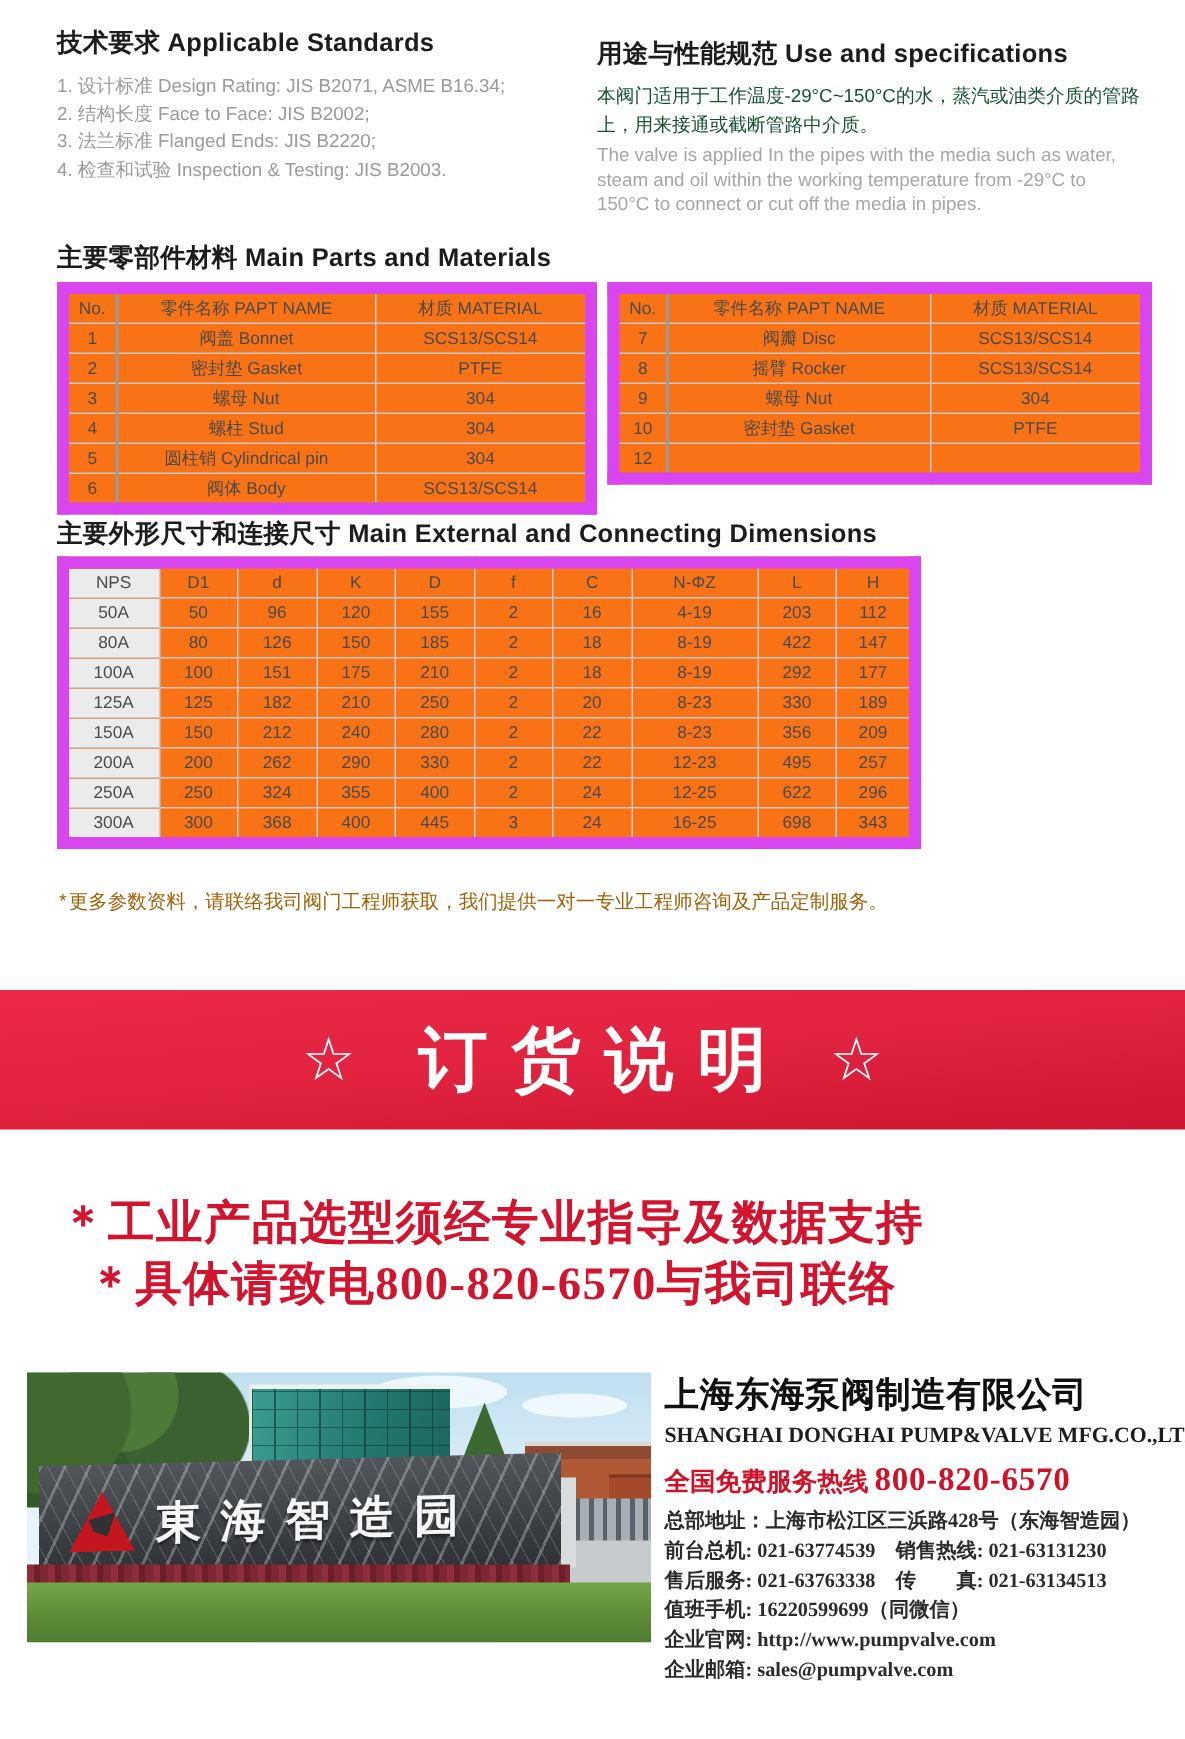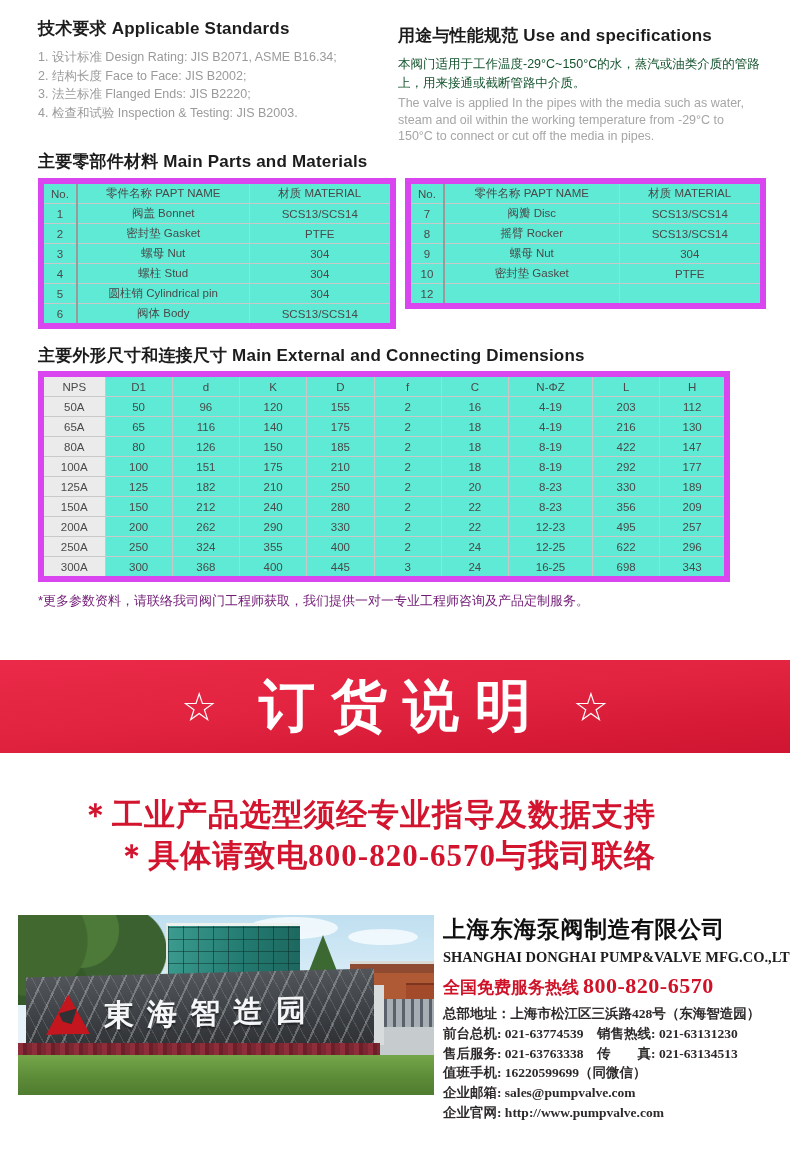--- a/index.html
+++ b/index.html
@@ -4,35 +4,35 @@
 <style>
   html,body{margin:0;padding:0;background:#fff;}
   .page{position:relative;width:790px;height:1159px;background:#fff;overflow:hidden;
         font-family:"Liberation Sans","DejaVu Sans",sans-serif;}
   .abs{position:absolute;}
   h2.sec{margin:0;font-size:17px;font-weight:bold;color:#1c1c1c;letter-spacing:0.2px;}
   .gray-list{margin:8px 0 0 0;padding:0;list-style:none;font-size:12.5px;color:#9a9a9a;line-height:18.5px;}
   .para-cn{margin:8px 0 0 0;font-size:12.5px;color:#14532d;line-height:19px;}
   .para-en{margin:2px 0 15px 0;font-size:12.5px;color:#a6a6a6;line-height:16.5px;}
 
-  table.spec{border-collapse:collapse;table-layout:fixed;background:#5eead4;border:6px solid #d946ef;}
+  table.spec{border-collapse:collapse;table-layout:fixed;background:#f97316;border:8px solid #d946ef;}
   table.spec th,table.spec td{border:1px solid #c9c9c9;font-size:11.5px;font-weight:normal;
       color:#4a4a4a;text-align:center;height:19px;padding:0 2px;overflow:hidden;white-space:nowrap;}
   table.ptable td:first-child,table.ptable th:first-child{border-right:2px solid #9a9a9a;}
   table.dtable td:first-child,table.dtable th:first-child{background:#ebebeb;}
 
-  .note{font-size:13px;color:#701a75;}
+  .note{font-size:13px;color:#a16207;font-family:Liberation Mono, monospace;}
 
   .banner{left:0;top:660px;width:790px;height:93px;
       background:linear-gradient(175deg,#ea2a48 0%,#e22440 45%,#cf1531 100%);
       display:flex;align-items:center;justify-content:center;color:#fff;}
   .banner .star{font-size:40px;font-weight:normal;margin:0 26px;}
-  .banner .btitle{font-size:56px;font-weight:bold;letter-spacing:16px;text-indent:16px;}
-
-  .notice{left:0;top:794px;width:656px;text-align:right;
+  .banner .btitle{font-size:46px;font-weight:bold;letter-spacing:16px;text-indent:16px;}
+
+  .notice{left:0;top:794px;width:656px;text-align:center;
       font-family:"Liberation Serif","DejaVu Serif",serif;font-weight:bold;color:#d3142e;}
   .notice div{font-size:31px;line-height:41px;letter-spacing:1px;}
 
   
   .photo{left:18px;top:915px;width:416px;height:180px;overflow:hidden;
       background:linear-gradient(180deg,#bfdff0 0%,#dceef8 40%,#e8f3f9 55%);}
   .p-cloud{position:absolute;background:#f3fafd;border-radius:50%;opacity:.9;}
   .p-trees{position:absolute;left:-28px;top:-14px;width:190px;height:104px;
       background:
         radial-gradient(circle at 22% 38%,#41682f 0 34%,transparent 35%),
@@ -104,21 +104,21 @@
       <li>4. 检查和试验 Inspection &amp; Testing: JIS B2003.</li>
     </ul>
   </div>
 
   <div class="abs" style="left:398px;top:24px;width:364px;">
     <h2 class="sec">用途与性能规范 Use and specifications</h2>
     <p class="para-cn">本阀门适用于工作温度-29°C~150°C的水，蒸汽或油类介质的管路上，用来接通或截断管路中介质。</p>
     <p class="para-en">The valve is applied In the pipes with the media such as water, steam and oil within the working temperature from -29°C to 150°C to connect or cut off the media in pipes.</p>
   </div>
 
-  <div class="abs" style="left:38px;top:150px;width:722px;">
+  <div class="abs" style="left:38px;top:160px;width:722px;">
     <h2 class="sec">主要零部件材料 Main Parts and Materials</h2>
     <table class="spec ptable abs" style="left:0;top:28px;width:352px;">
       <colgroup>
           <col style="width:36px">
           <col style="width:172px">
           <col style="width:144px">
         </colgroup>
       <thead>
           <tr>
         <th>No.</th>
@@ -197,21 +197,21 @@
             <td>12</td>
             <td></td>
             <td></td>
           </tr>
         </tbody>
     </table>
   </div>
 
   <div class="abs" style="left:38px;top:344px;width:722px;">
     <h2 class="sec">主要外形尺寸和连接尺寸 Main External and Connecting Dimensions</h2>
-    <table class="spec dtable abs" style="left:0;top:27px;width:692px;">
+    <table class="spec dtable abs" style="left:0;top:27px;width:576px;">
       <colgroup>
           <col style="width:64px">
           <col>
           <col>
           <col>
           <col>
           <col>
           <col>
           <col style="width:84px">
           <col>
@@ -236,32 +236,20 @@
             <td>50A</td>
             <td>50</td>
             <td>96</td>
             <td>120</td>
             <td>155</td>
             <td>2</td>
             <td>16</td>
             <td>4-19</td>
             <td>203</td>
             <td>112</td>
-          </tr>
-          <tr>
-            <td>65A</td>
-            <td>65</td>
-            <td>116</td>
-            <td>140</td>
-            <td>175</td>
-            <td>2</td>
-            <td>18</td>
-            <td>4-19</td>
-            <td>216</td>
-            <td>130</td>
           </tr>
           <tr>
             <td>80A</td>
             <td>80</td>
             <td>126</td>
             <td>150</td>
             <td>185</td>
             <td>2</td>
             <td>18</td>
             <td>8-19</td>
@@ -381,18 +369,18 @@
     <div class="co-en">SHANGHAI DONGHAI PUMP&amp;VALVE MFG.CO.,LTD.</div>
     <div class="hotline">
       <span class="hl-label">全国免费服务热线</span>
       <span class="hl-num">800-820-6570</span>
     </div>
     <div class="contacts">
       <div>总部地址：上海市松江区三浜路428号（东海智造园）</div>
       <div>前台总机: 021-63774539　销售热线: 021-63131230</div>
       <div>售后服务: 021-63763338　传　　真: 021-63134513</div>
       <div>值班手机: 16220599699（同微信）</div>
+      <div>企业官网: http://www.pumpvalve.com</div>
       <div>企业邮箱: sales@pumpvalve.com</div>
-      <div>企业官网: http://www.pumpvalve.com</div>
     </div>
   </div>
 
 </div>
 
 </body></html>

